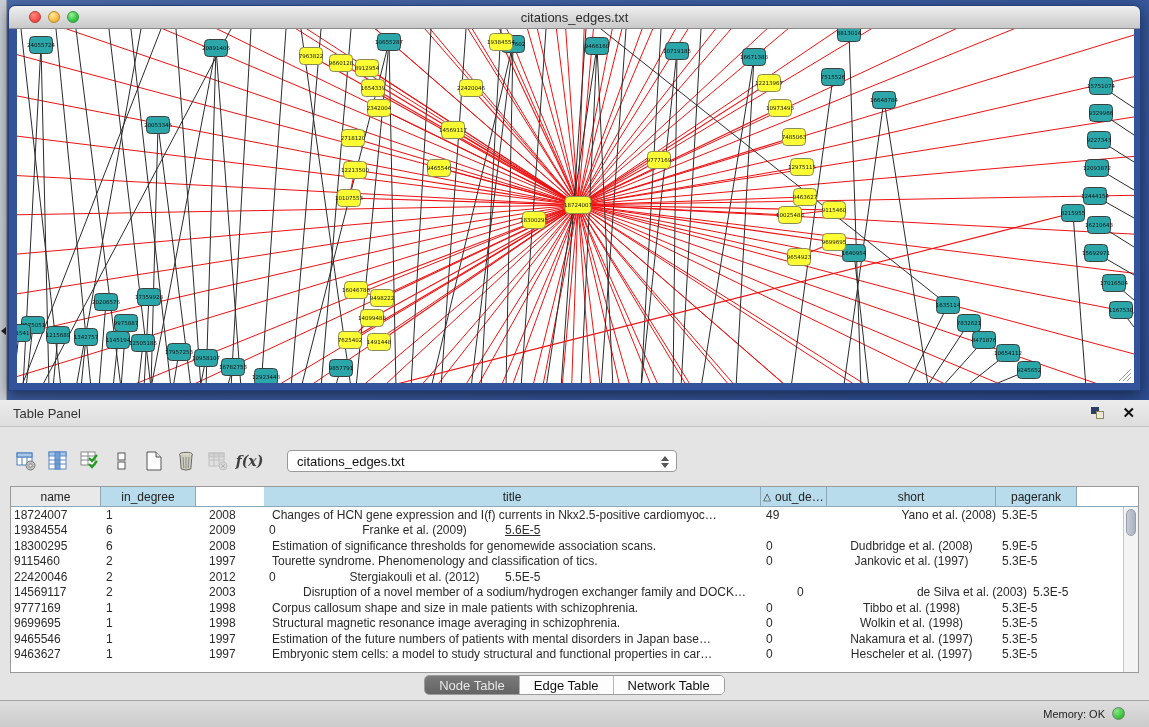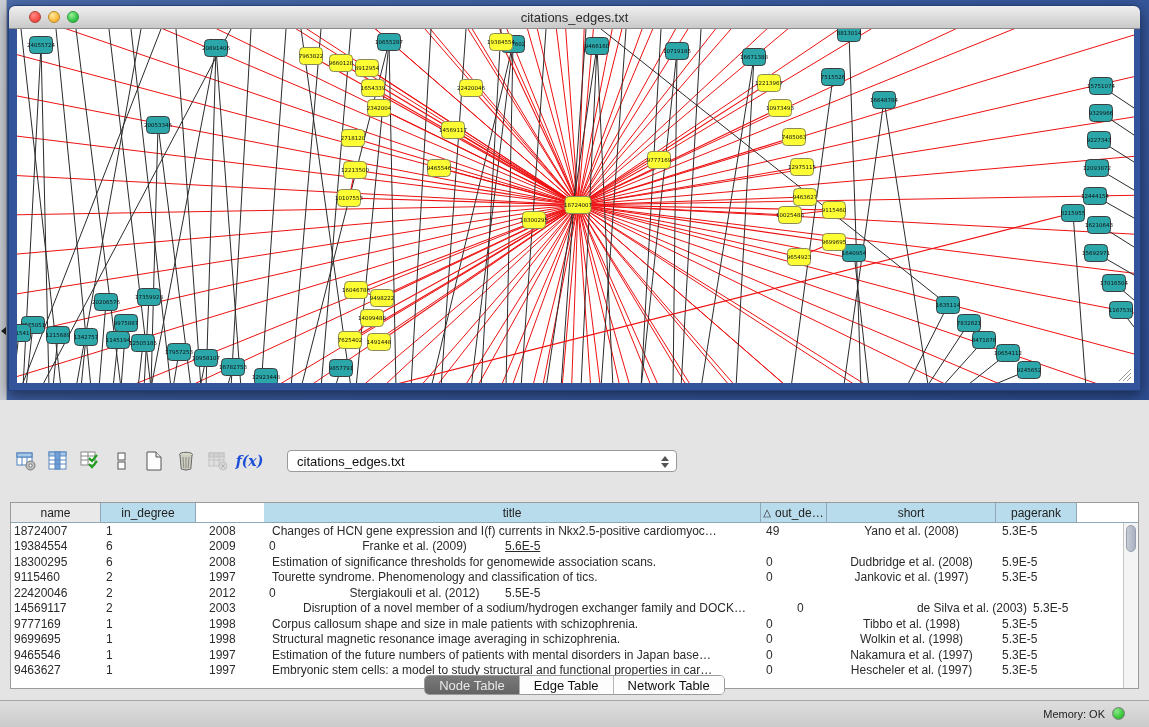--- a/index.html
+++ b/index.html
@@ -35,31 +35,31 @@
   .panel-title { position:absolute; left:13px; top:6px; font-size:13px; color:#333; }
   .panel-float { position:absolute; right:44px; top:7px; width:14px; height:13px; cursor:pointer; }
   .panel-float .sq1 { position:absolute; left:0; top:0; width:8px; height:7px; background:#2d3e66; }
   .panel-float .sq2 { position:absolute; left:5px; top:4px; width:8px; height:8px; background:#ece9d8; border:1px solid #8b8a55; }
   .panel-close { position:absolute; right:14px; top:4px; font-size:15px; font-weight:bold; color:#111; cursor:pointer; line-height:18px; }
 
   
   .tp-toolbar { position:absolute; left:14px; top:48px; height:26px; display:flex; align-items:center; gap:9px; }
   .tb-icon { width:23px; height:23px; display:flex; align-items:center; justify-content:center; cursor:pointer; }
   .tb-icon.disabled { opacity:.45; cursor:default; }
-  .fx-label { font-family:"DejaVu Serif", serif; font-style:italic; font-weight:bold; font-size:14px; color:#1d4ed8; }
+  .fx-label { font-family:"DejaVu Serif", serif; font-style:italic; font-weight:bold; font-size:14px; color:#404040; }
   .net-combo { position:absolute; left:287px; top:50px; width:390px; height:22px; background:#fff;
                border:1px solid #999; border-radius:4px; font-size:13px; color:#111;
                display:flex; align-items:center; padding-left:9px; cursor:pointer; }
   .combo-stepper { position:absolute; right:6px; top:3px; width:10px; height:16px;
                    display:flex; flex-direction:column; align-items:center; justify-content:center; gap:2px; }
   .combo-stepper .up { width:0; height:0; border-left:4px solid transparent; border-right:4px solid transparent; border-bottom:5px solid #555; }
   .combo-stepper .dn { width:0; height:0; border-left:4px solid transparent; border-right:4px solid transparent; border-top:5px solid #555; }
 
   
-  .table-wrap { position:absolute; left:10px; top:102px; width:1129px; height:187px;
+  .table-wrap { position:absolute; left:10px; top:86px; width:1129px; height:187px;
                 background:#fff; border:1px solid #9a9a9a; overflow:hidden; }
   .thead { display:flex; height:20px; border-bottom:1px solid #8fa8b8; background:#fff; }
   .th { flex:none; display:flex; align-items:center; justify-content:center; font-size:12px; color:#222;
         background:#b9dcec; border-right:1px solid #8fa8b8; cursor:pointer; overflow:hidden; white-space:nowrap; }
   .th.first { background:#e9e9e9; }
   .th .sort-tri { font-size:10px; margin-right:4px; color:#222; }
   .th.filler { background:#fff; border-right:none; flex:1; cursor:default; }
   .trow { display:flex; height:15.5px; align-items:center; font-size:12px; color:#2a2a2a; cursor:default; }
   .td { flex:none; white-space:nowrap; overflow:hidden; }
   .vscroll { position:absolute; right:0; top:20px; bottom:0; width:15px; background:#f4f4f4; border-left:1px solid #c6c6c6; }
@@ -549,20 +549,28 @@
             <line x1="1118" y1="381" x2="1130" y2="369"></line>
             <line x1="1122" y1="381" x2="1130" y2="373"></line>
             <line x1="1126" y1="381" x2="1130" y2="377"></line>
           </g>
         </svg>
       </div>
     </div>
   </div>
 
   <div class="table-panel">
+    <div class="panel-header">
+      <span class="panel-title">Table Panel</span>
+      <span class="panel-float">
+          <span class="sq1"></span>
+          <span class="sq2"></span>
+        </span>
+      <span class="panel-close">✕</span>
+    </div>
 
     <div class="tp-toolbar">
       <span class="tb-icon">
         <svg width="22" height="22">
             <g fill="none" stroke="#4d7ebc">
               <rect x="2" y="3" width="15" height="12" fill="#fff" stroke="#4d7ebc"></rect>
               <line x1="2" y1="7" x2="17" y2="7"></line>
               <line x1="7" y1="3" x2="7" y2="15"></line>
               <line x1="12" y1="3" x2="12" y2="15"></line>
               <rect x="2" y="3" width="15" height="4" fill="#a8c8e8"></rect>
@@ -667,21 +675,21 @@
           </div>
           <div class="th filler"></div>
         </div>
       <div id="tbody">
           <div class="trow">
             <div class="td" style="width: 90px; padding-left: 3px;">18724007</div>
             <div class="td" style="width: 95px; padding-left: 5px;">1</div>
             <div class="td" style="width: 68px; padding-left: 13px;">2008</div>
             <div class="td" style="width: 497px; padding-left: 8px;">Changes of HCN gene expression and I(f) currents in Nkx2.5-positive cardiomyoc…</div>
             <div class="td" style="width: 66px; padding-left: 5px;">49</div>
-            <div class="td" style="width: 169px; text-align: center;">Yano et al. (2008)</div>
+            <div class="td" style="width: 169px; text-align: right;">Yano et al. (2008)</div>
             <div class="td" style="width: 81px; padding-left: 6px;">5.3E-5</div>
           </div>
           <div class="trow">
             <div class="td" style="width: 90px; padding-left: 3px;">19384554</div>
             <div class="td" style="width: 95px; padding-left: 5px;">6</div>
             <div class="td" style="width: 68px; padding-left: 13px;">2009</div>
             <div class="td" style="width: 66px; padding-left: 5px;">0</div>
             <div class="td" style="width: 169px; text-align: center;">Franke et al. (2009)</div>
             <div class="td" style="width: 81px; padding-left: 6px; text-decoration: underline;">5.6E-5</div>
           </div>

